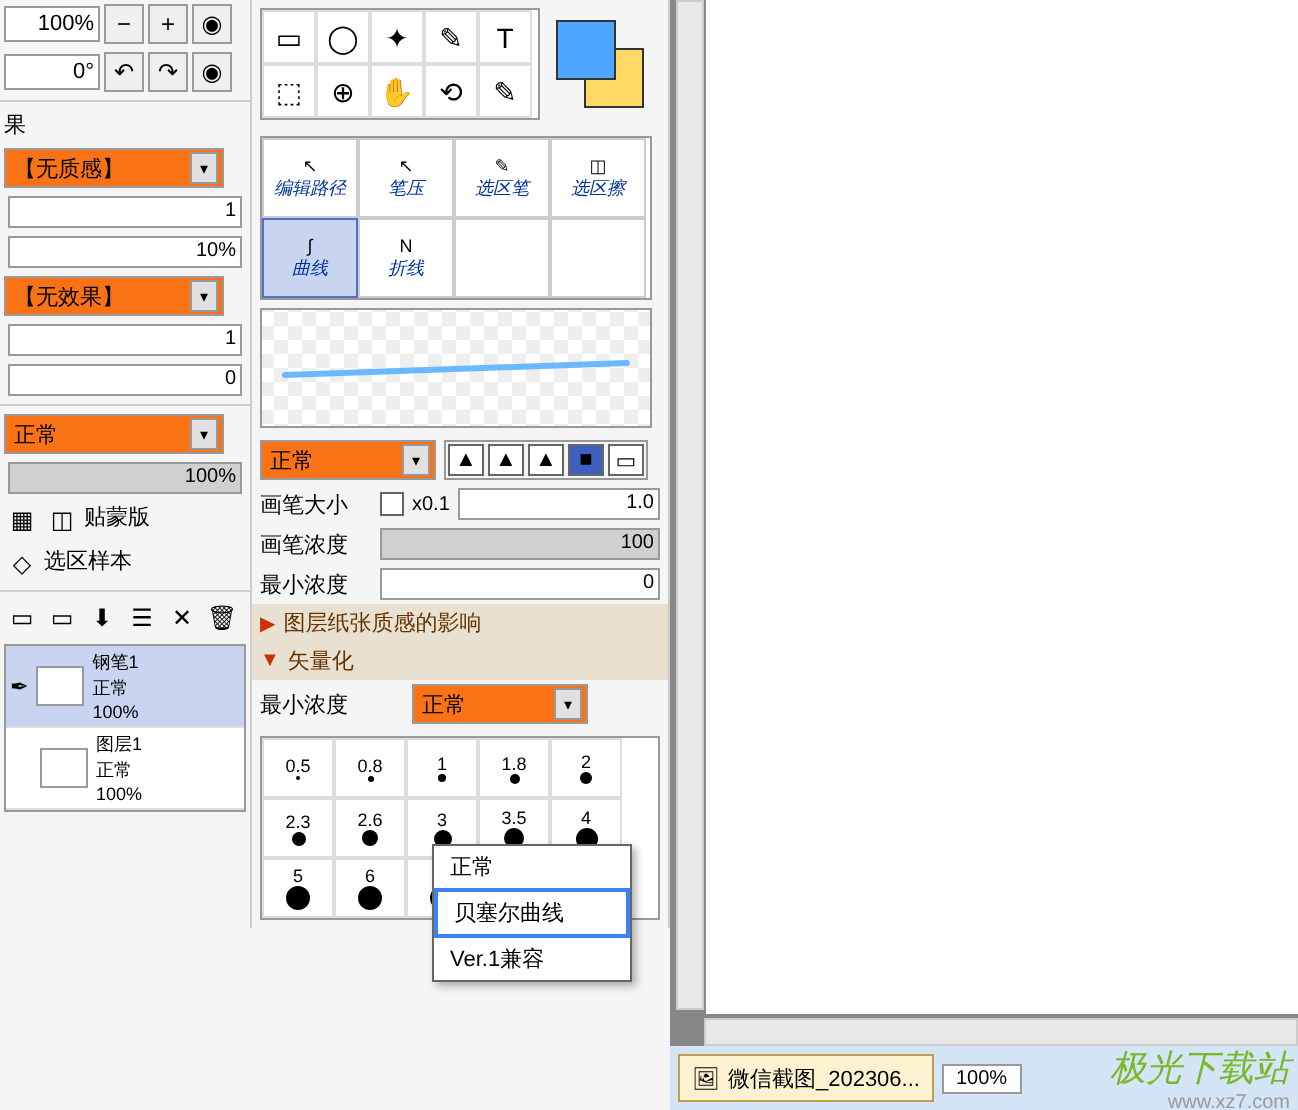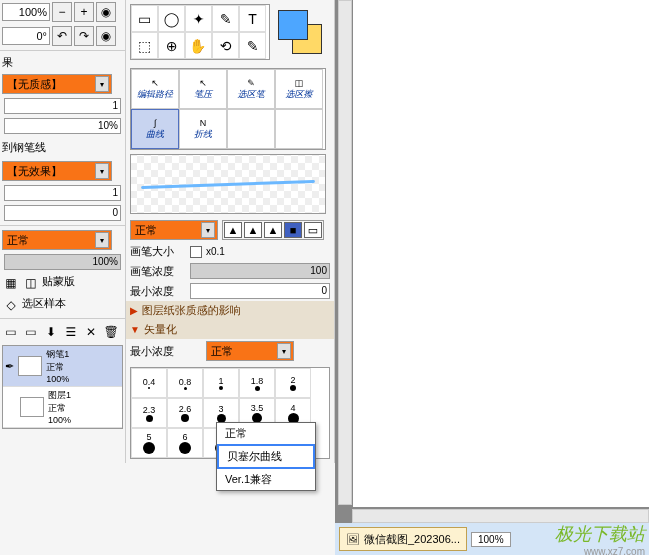--- a/index.html
+++ b/index.html
@@ -88,21 +88,20 @@
   <div style="padding:2px 4px">
     <div class="slider-bar">
         <span class="slider-val">1</span>
       </div>
   </div>
   <div style="padding:2px 4px">
     <div class="slider-bar">
         <span class="slider-val">10%</span>
       </div>
   </div>
-  <div class="lbl-txt" style="padding:4px 2px">到钢笔线</div>
   <div style="padding:2px">
     <div class="dropdown">
       <span>【无效果】</span>
       <span class="dd-arrow">▾</span>
     </div>
   </div>
   <div style="padding:2px 4px">
     <div class="slider-bar">
         <span class="slider-val">1</span>
       </div>
@@ -229,20 +228,23 @@
       <div class="brush-shape">▲</div>
       <div class="brush-shape sel">■</div>
       <div class="brush-shape">▭</div>
     </div>
   </div>
 
   <div class="param-row">
     <span class="param-label">画笔大小</span>
     <span class="chk"></span>
     <span style="font-size:10px">x0.1</span>
+    <div class="param-slider">
+        <span class="slider-val">1.0</span>
+      </div>
   </div>
   <div class="param-row">
     <span class="param-label">画笔浓度</span>
     <div class="param-slider">
         <div class="slider-fill" style="width:100%"></div>
         <span class="slider-val">100</span>
       </div>
   </div>
   <div class="param-row">
     <span class="param-label">最小浓度</span>
@@ -263,21 +265,21 @@
   <div class="param-row">
     <span class="param-label" style="width:72px">最小浓度</span>
     <div class="dropdown small">
       <span>正常</span>
       <span class="dd-arrow">▾</span>
     </div>
   </div>
 
   <div class="dot-grid">
       <div class="dot-cell">
-        <span>0.4</span>
+        <span>0.5</span>
         <div class="dot" style="width: 2px; height: 2px;"></div>
       </div>
       <div class="dot-cell">
         <span>0.8</span>
         <div class="dot" style="width: 3px; height: 3px;"></div>
       </div>
       <div class="dot-cell">
         <span>1</span>
         <div class="dot" style="width: 4px; height: 4px;"></div>
       </div>

